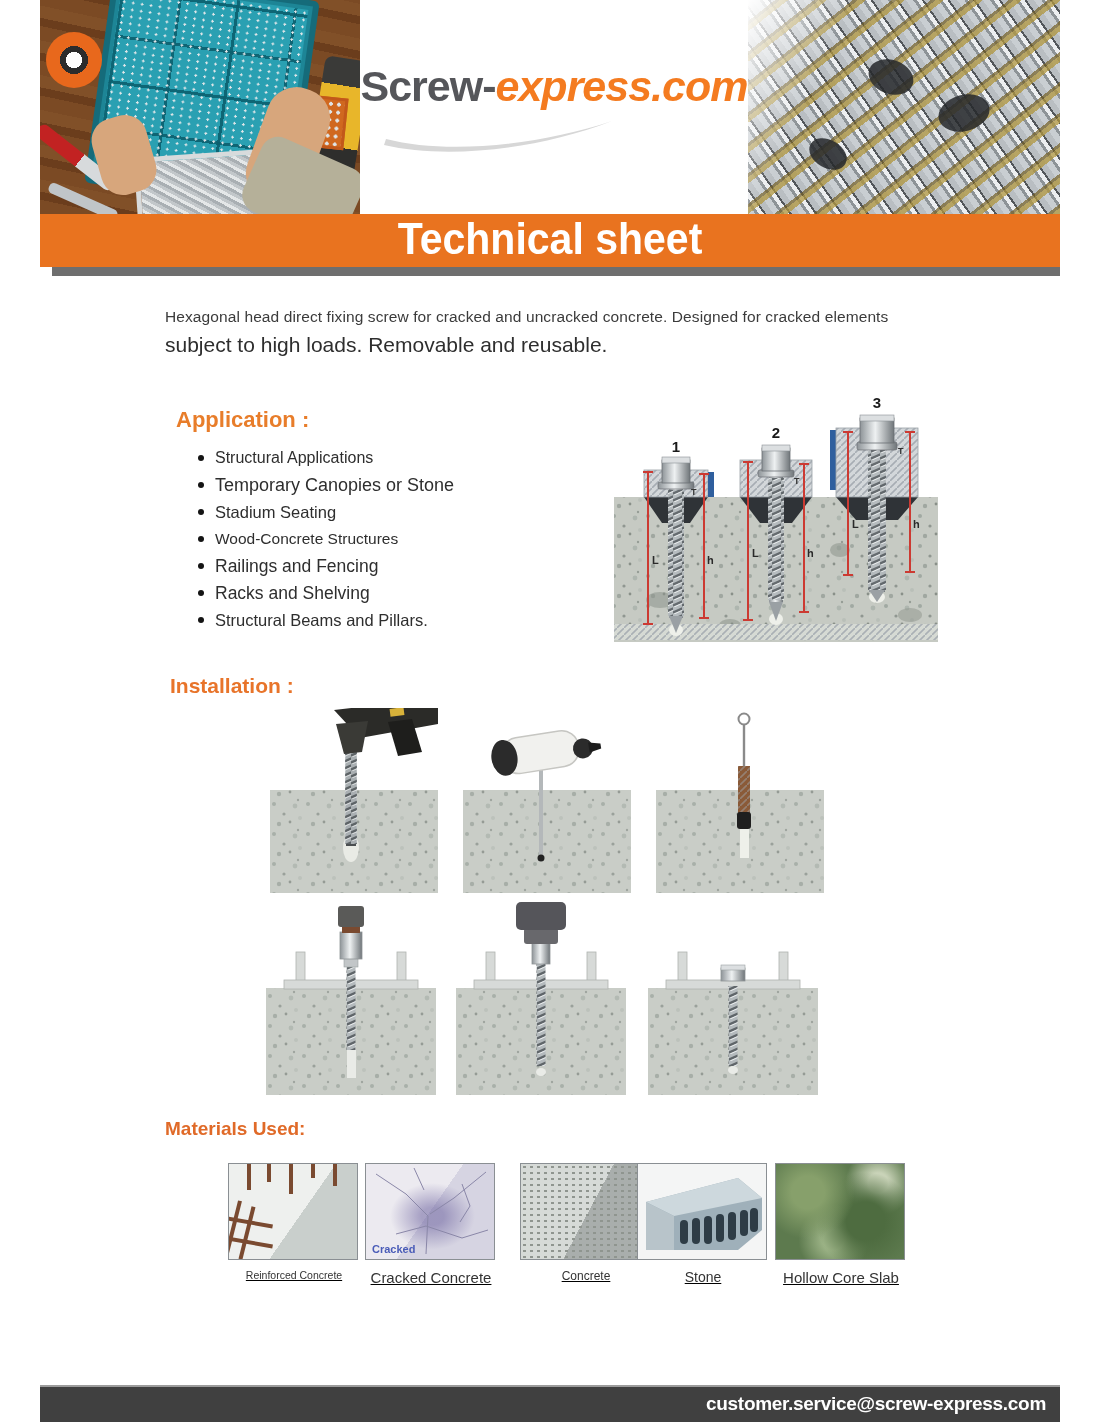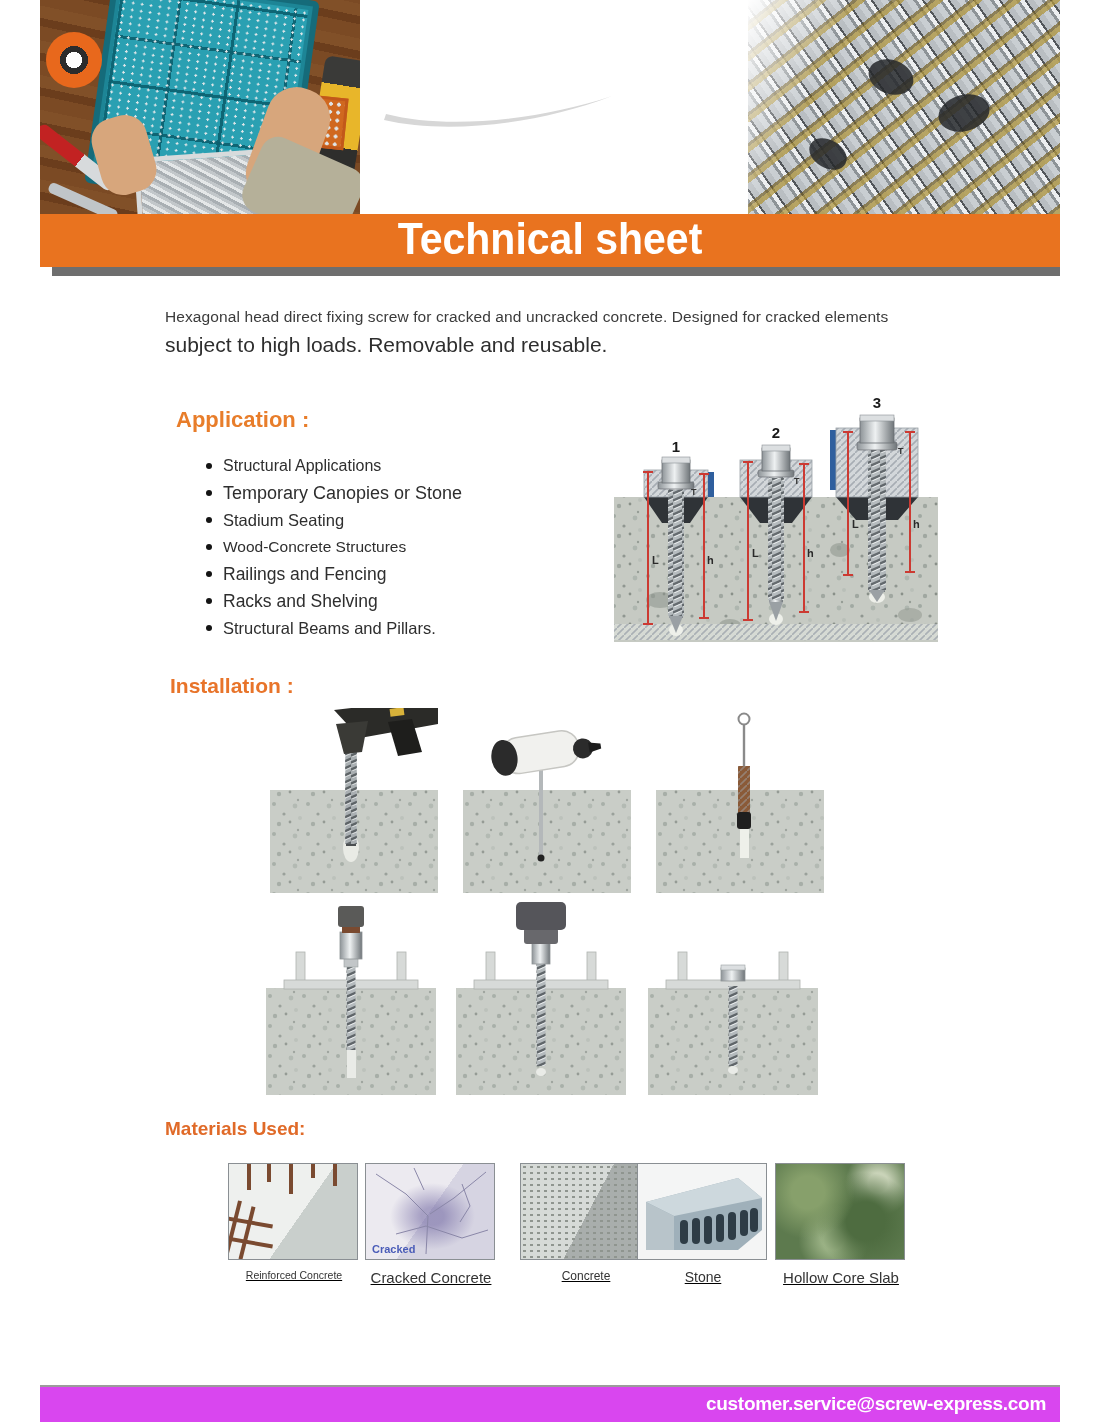--- a/index.html
+++ b/index.html
@@ -56,21 +56,21 @@
       transform:scaleY(1.08);letter-spacing:0;}
   .banner-shadow{position:absolute;left:52px;top:267px;width:1008px;height:9px;background:#6e6e6e;}
 
   
   .intro{position:absolute;left:165px;top:308px;color:#3b3b3b;}
   .intro-line1{font-size:15.5px;letter-spacing:.1px;}
   .intro-line2{font-size:21px;margin-top:7px;color:#2e2e2e;}
 
   
   .app-heading{position:absolute;left:176px;top:407px;font-size:22px;font-weight:bold;color:#e87d2a;}
-  .app-list{position:absolute;left:188px;top:441px;margin:16px;padding:0;list-style:none;color:#2e2e2e;}
+  .app-list{position:absolute;left:188px;top:441px;margin:8px;padding:0;list-style:none;color:#2e2e2e;}
   .app-list li{position:relative;padding-left:19px;margin-bottom:9px;line-height:18px;}
   .app-list li::before{content:"";position:absolute;left:2px;top:50%;transform:translateY(-50%);
       width:6px;height:6px;border-radius:50%;background:#141414;}
   .app-list li:nth-child(1){font-size:16px;}
   .app-list li:nth-child(2){font-size:18px;}
   .app-list li:nth-child(3){font-size:16.5px;}
   .app-list li:nth-child(4){font-size:15.5px;}
   .app-list li:nth-child(5){font-size:17.5px;}
   .app-list li:nth-child(6){font-size:17.5px;}
   .app-list li:nth-child(7){font-size:16.5px;}
@@ -105,21 +105,21 @@
       linear-gradient(118deg,#d6dad7 0 52%,#a9aeac 52%);background-size:7px 6px,auto;}
   .mat-stone{background:#f4f5f5;}
   .mat-green{background:
       radial-gradient(circle at 25% 30%,#87a06b 0 14%,transparent 40%),
       radial-gradient(circle at 70% 60%,#4e6c40 0 18%,transparent 46%),
       radial-gradient(circle at 45% 80%,#9db487 0 10%,transparent 34%),
       radial-gradient(circle at 80% 20%,#c9d3b8 0 8%,transparent 26%),
       #5d7a4e;}
 
   
-  .footer{position:absolute;left:40px;top:1385px;width:1020px;height:37px;background:#d946ef;
+  .footer{position:absolute;left:40px;top:1385px;width:1020px;height:37px;background:#404040;
       border-top:2px solid #9c9c9c;box-sizing:border-box;color:#ffffff;font-weight:bold;
       font-size:19px;line-height:33px;text-align:right;padding-right:14px;letter-spacing:-.3px;}
 
   svg text{font-family:"Liberation Sans",sans-serif;}
 </style>
 </head>
 <body>
 
 <div id="page">
 
@@ -159,20 +159,23 @@
       <div class="pl-tape"></div>
       <div class="pl-screwdriver"></div>
       <div class="pl-wrench"></div>
       <div class="pl-drill"></div>
       <div class="pl-partsbox"></div>
       <div class="pl-arm-r"></div>
       <div class="pl-sleeve"></div>
       <div class="pl-hand-l"></div>
     </div>
     <div class="photo-logo">
+      <div class="logo-line">
+        <span class="logo-gray">Screw-</span><span class="logo-orange">express.com</span>
+      </div>
       <svg class="swoosh" width="250" height="42" viewBox="0 0 250 42">
         <path d="M10,34 C70,48 160,40 238,10 C166,34 74,44 12,28 Z" fill="#d7d7d7"></path>
       </svg>
     </div>
     <div class="photo photo-right">
       <div class="pr-blob" style="left:120px;top:60px;width:46px;height:34px;transform:rotate(20deg)"></div>
       <div class="pr-blob" style="left:190px;top:95px;width:52px;height:36px;transform:rotate(-15deg)"></div>
       <div class="pr-blob" style="left:60px;top:140px;width:40px;height:28px;transform:rotate(30deg)"></div>
     </div>
   </div>

